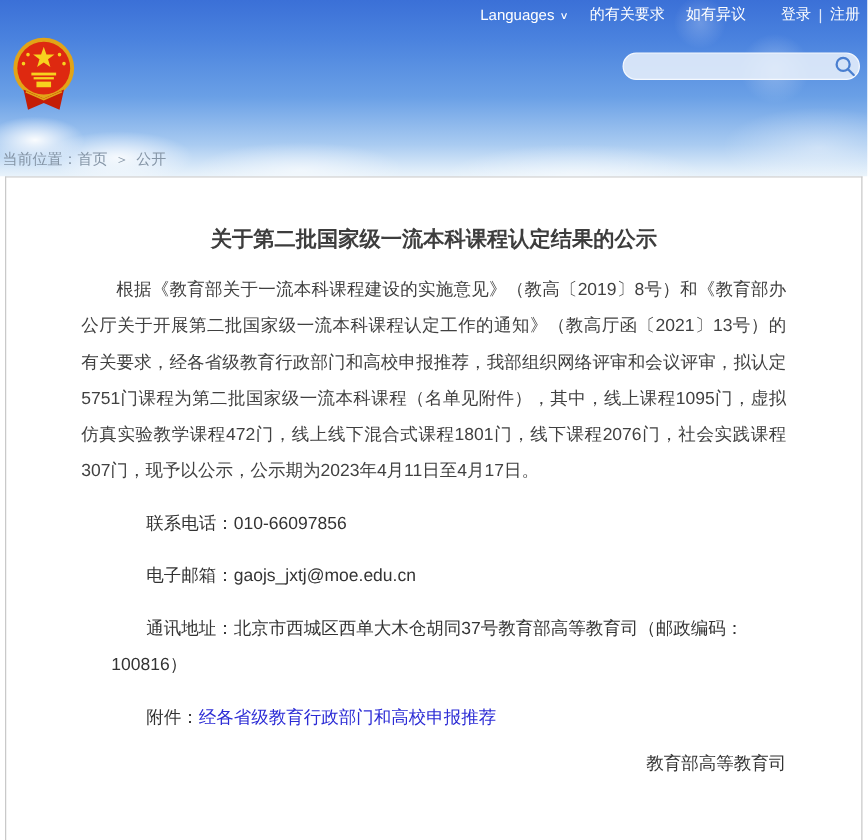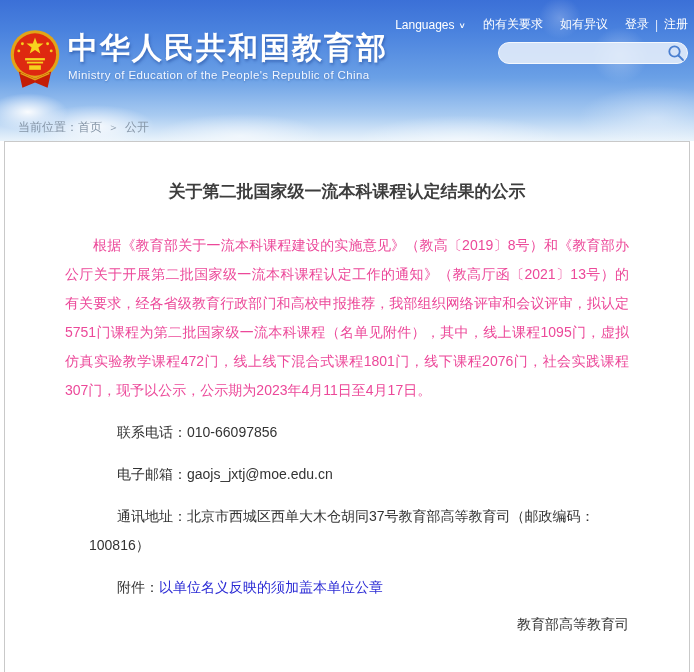--- a/index.html
+++ b/index.html
@@ -14,50 +14,50 @@
   .clouds { position:absolute; inset:0; pointer-events:none;
     background:
       radial-gradient(55px 26px at 28px 112px, rgba(255,255,255,.95), rgba(255,255,255,0) 72%),
       radial-gradient(85px 30px at 95px 126px, rgba(255,255,255,.85), rgba(255,255,255,0) 70%),
       radial-gradient(120px 32px at 240px 136px, rgba(255,255,255,.55), rgba(255,255,255,0) 70%),
       radial-gradient(150px 38px at 460px 142px, rgba(255,255,255,.5), rgba(255,255,255,0) 70%),
       radial-gradient(110px 46px at 655px 118px, rgba(255,255,255,.4), rgba(255,255,255,0) 70%),
       radial-gradient(40px 40px at 620px 55px, rgba(255,255,255,.28), rgba(255,255,255,0) 70%),
       radial-gradient(30px 30px at 560px 18px, rgba(255,255,255,.22), rgba(255,255,255,0) 70%); }
 
-  .topbar { position:absolute; top:16px; right:6px; display:flex; align-items:center; gap:17px;
+  .topbar { position:absolute; top:3px; right:6px; display:flex; align-items:center; gap:17px;
     font-size:12px; color:#fff; z-index:3; }
   .topbar a { color:#fff; text-decoration:none; cursor:pointer; }
   .topbar .chev { font-size:10px; margin-left:4px; display:inline-block; transform:scaleY(.8); }
-  .login-group { display:flex; align-items:center; gap:6px; }
+  .login-group { display:flex; align-items:center; gap:6px;margin-left:11px; }
   .login-group .divider { color:#dfe8fa; }
 
   .brand { position:absolute; left:8px; top:28px; display:flex; align-items:flex-start; z-index:2; }
   .emblem { width:54px; height:62px; flex:0 0 54px; }
   .brand-text { margin-left:6px; padding-top:2px; }
   .brand-cn { font-size:30px; font-weight:bold; color:#fff; letter-spacing:2px; line-height:36px;
     text-shadow:1px 2px 3px rgba(30,70,150,.55); }
   .brand-en { font-size:11.5px; color:#f2f7ff; letter-spacing:.4px; margin-top:3px;
     text-shadow:0 1px 2px rgba(30,70,150,.45); }
 
   .searchbox { position:absolute; right:6px; top:42px; width:190px; height:22px; z-index:3; }
   .search-input { width:100%; height:100%; border:1px solid #f4f8fe; border-radius:12px;
     background:rgba(235,242,252,.85); outline:none; padding:0 28px 0 12px; font-size:12px; color:#345; }
   .search-btn { position:absolute; right:3px; top:2px; width:18px; height:18px; border:none;
     background:transparent; cursor:pointer; padding:0; }
 
-  .breadcrumb { position:absolute; left:18px; bottom:5px; font-size:12px; color:#8595a6; z-index:3; }
+  .breadcrumb { position:absolute; left:2px; bottom:5px; font-size:12px; color:#8595a6; z-index:3; }
   .breadcrumb a { color:#8595a6; text-decoration:none; cursor:pointer; }
   .breadcrumb .sep { margin:0 6px; font-size:11px; }
 
   
   .panel { flex:1 1 auto; margin:0 4px; background:#fff; border:1px solid #c9c9c9; border-bottom:none;
     padding:38px 60px 20px; overflow:hidden; }
-  .title { font-size:17px; font-weight:bold; color:#3d3d3d; text-align:center; margin-bottom:28px; }
-  .para { font-size:14px; color:#ec4899; line-height:29px; text-align:justify; text-indent:2em; margin-top:14px; }
+  .title { font-size:17px; font-weight:bold; color:#3d3d3d; text-align:center; margin-bottom:14px; }
+  .para { font-size:14px; color:#404040; line-height:29px; text-align:justify; text-indent:2em; margin-top:14px; }
   .line { font-size:14px; color:#333; line-height:29px; text-indent:2em; margin-top:13px;margin-left:24px; }
   .attach-link { color:#2b2bd5; text-decoration:none; cursor:pointer; }
   .sign { font-size:14px; color:#333; line-height:29px; text-align:right; margin-top:8px; }
 </style>
 </head>
 <body>
 
 <div class="page">
 
   <header class="header">
@@ -84,24 +84,20 @@
           <polygon points="30,10 32.4,16.8 39.5,16.9 33.8,21.2 35.9,28 30,23.9 24.1,28 26.2,21.2 20.5,16.9 27.6,16.8" fill="#f7d21e"></polygon>
           <rect x="19" y="33" width="22" height="2.5" fill="#f7d21e"></rect>
           <rect x="21" y="37" width="18" height="2" fill="#f7d21e"></rect>
           <rect x="23.5" y="41" width="13" height="5" fill="#f7d21e"></rect>
           <circle cx="16" cy="17" r="1.6" fill="#f7d21e"></circle>
           <circle cx="44" cy="17" r="1.6" fill="#f7d21e"></circle>
           <circle cx="12" cy="25" r="1.6" fill="#f7d21e"></circle>
           <circle cx="48" cy="25" r="1.6" fill="#f7d21e"></circle>
         </svg>
       </div>
-      <div class="brand-text">
-        <div class="brand-cn">中华人民共和国教育部</div>
-        <div class="brand-en">Ministry of Education of the People's Republic of China</div>
-      </div>
     </div>
 
     <div class="searchbox">
       <input class="search-input" type="text" placeholder="" style="">
       <button class="search-btn">
         <svg viewBox="0 0 18 18" width="18" height="18" aria-hidden="true">
           <circle cx="7.5" cy="7.5" r="5.2" fill="none" stroke="#4a7fd0" stroke-width="1.8"></circle>
           <line x1="11.5" y1="11.5" x2="16" y2="16" stroke="#4a7fd0" stroke-width="1.8" stroke-linecap="round"></line>
         </svg>
       </button>
@@ -112,19 +108,19 @@
     </div>
   </header>
 
   <main class="panel">
     <h1 class="title">关于第二批国家级一流本科课程认定结果的公示</h1>
     <p class="para">根据《教育部关于一流本科课程建设的实施意见》（教高〔2019〕8号）和《教育部办公厅关于开展第二批国家级一流本科课程认定工作的通知》（教高厅函〔2021〕13号）的有关要求，经各省级教育行政部门和高校申报推荐，我部组织网络评审和会议评审，拟认定5751门课程为第二批国家级一流本科课程（名单见附件），其中，线上课程1095门，虚拟仿真实验教学课程472门，线上线下混合式课程1801门，线下课程2076门，社会实践课程307门，现予以公示，公示期为2023年4月11日至4月17日。</p>
     <p class="line">联系电话：010-66097856</p>
     <p class="line">电子邮箱：gaojs_jxtj@moe.edu.cn</p>
     <p class="line">通讯地址：北京市西城区西单大木仓胡同37号教育部高等教育司（邮政编码：100816）</p>
     <p class="line">
-      <span>附件：</span><a class="attach-link">以单位名义反映的须加盖本单位公章</a>
+      <span>附件：</span><a class="attach-link">经各省级教育行政部门和高校申报推荐</a>
     </p>
     <p class="sign">教育部高等教育司</p>
 
   </main>
 
 </div>
 
 </body></html>

